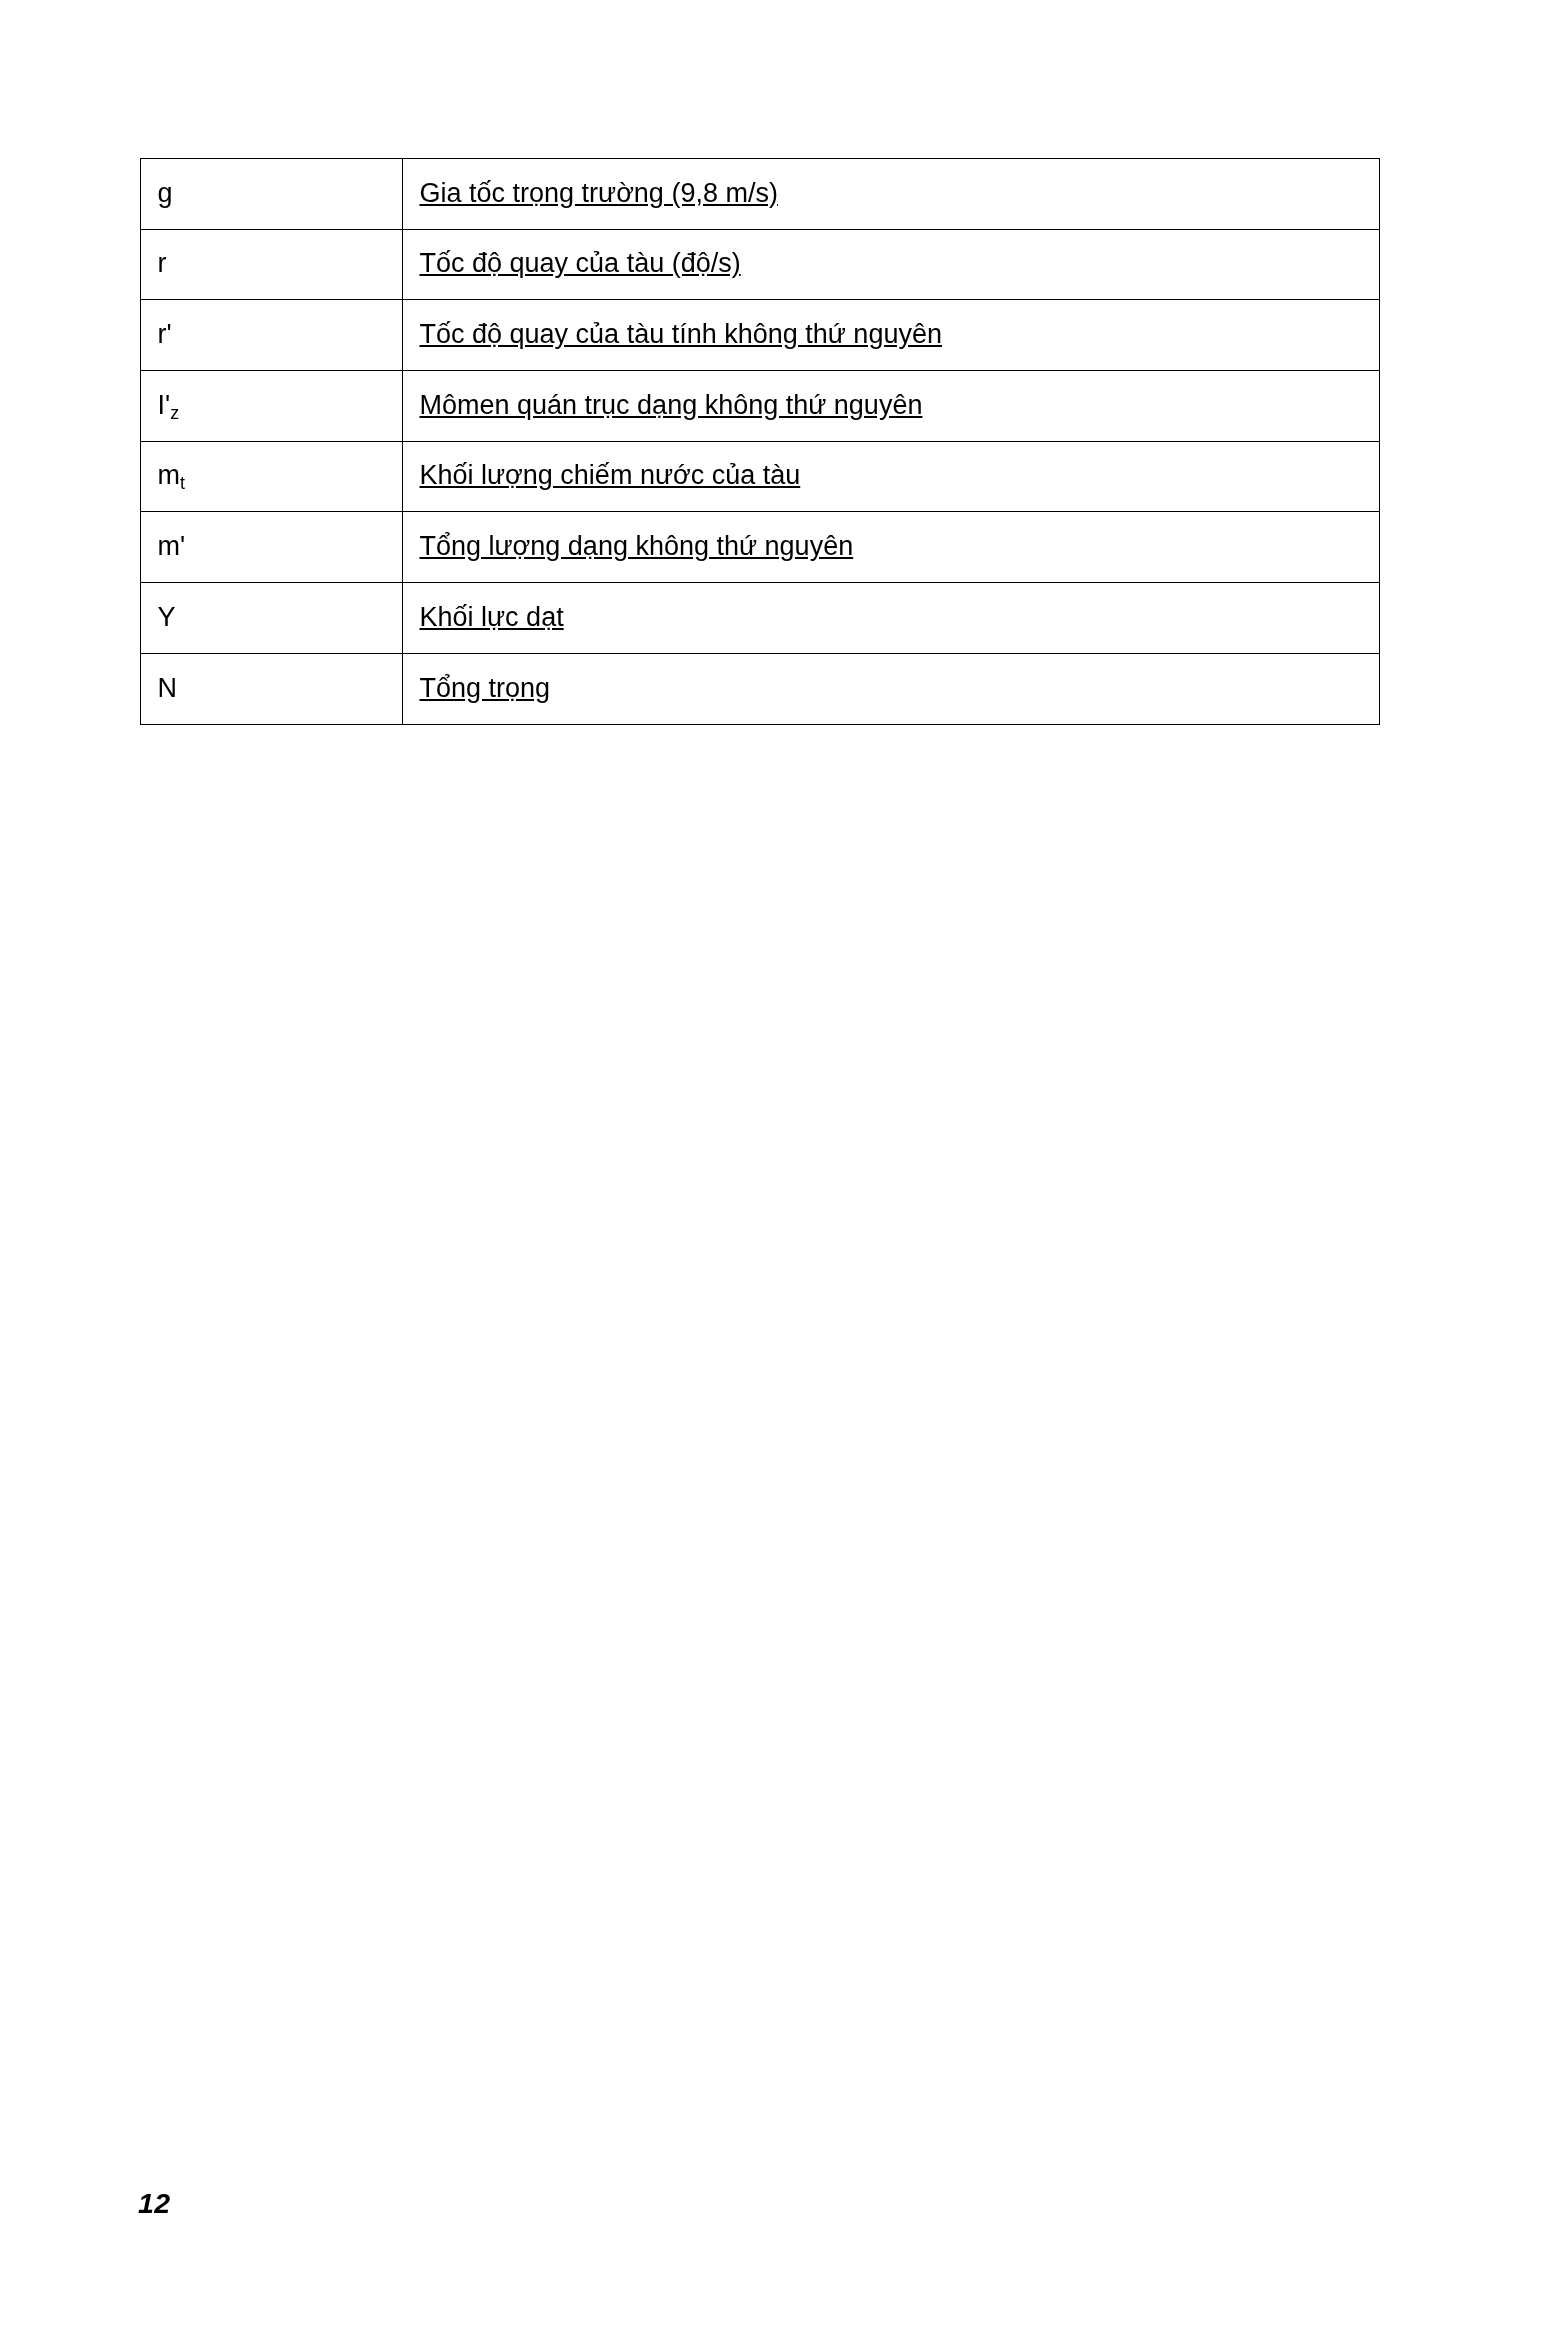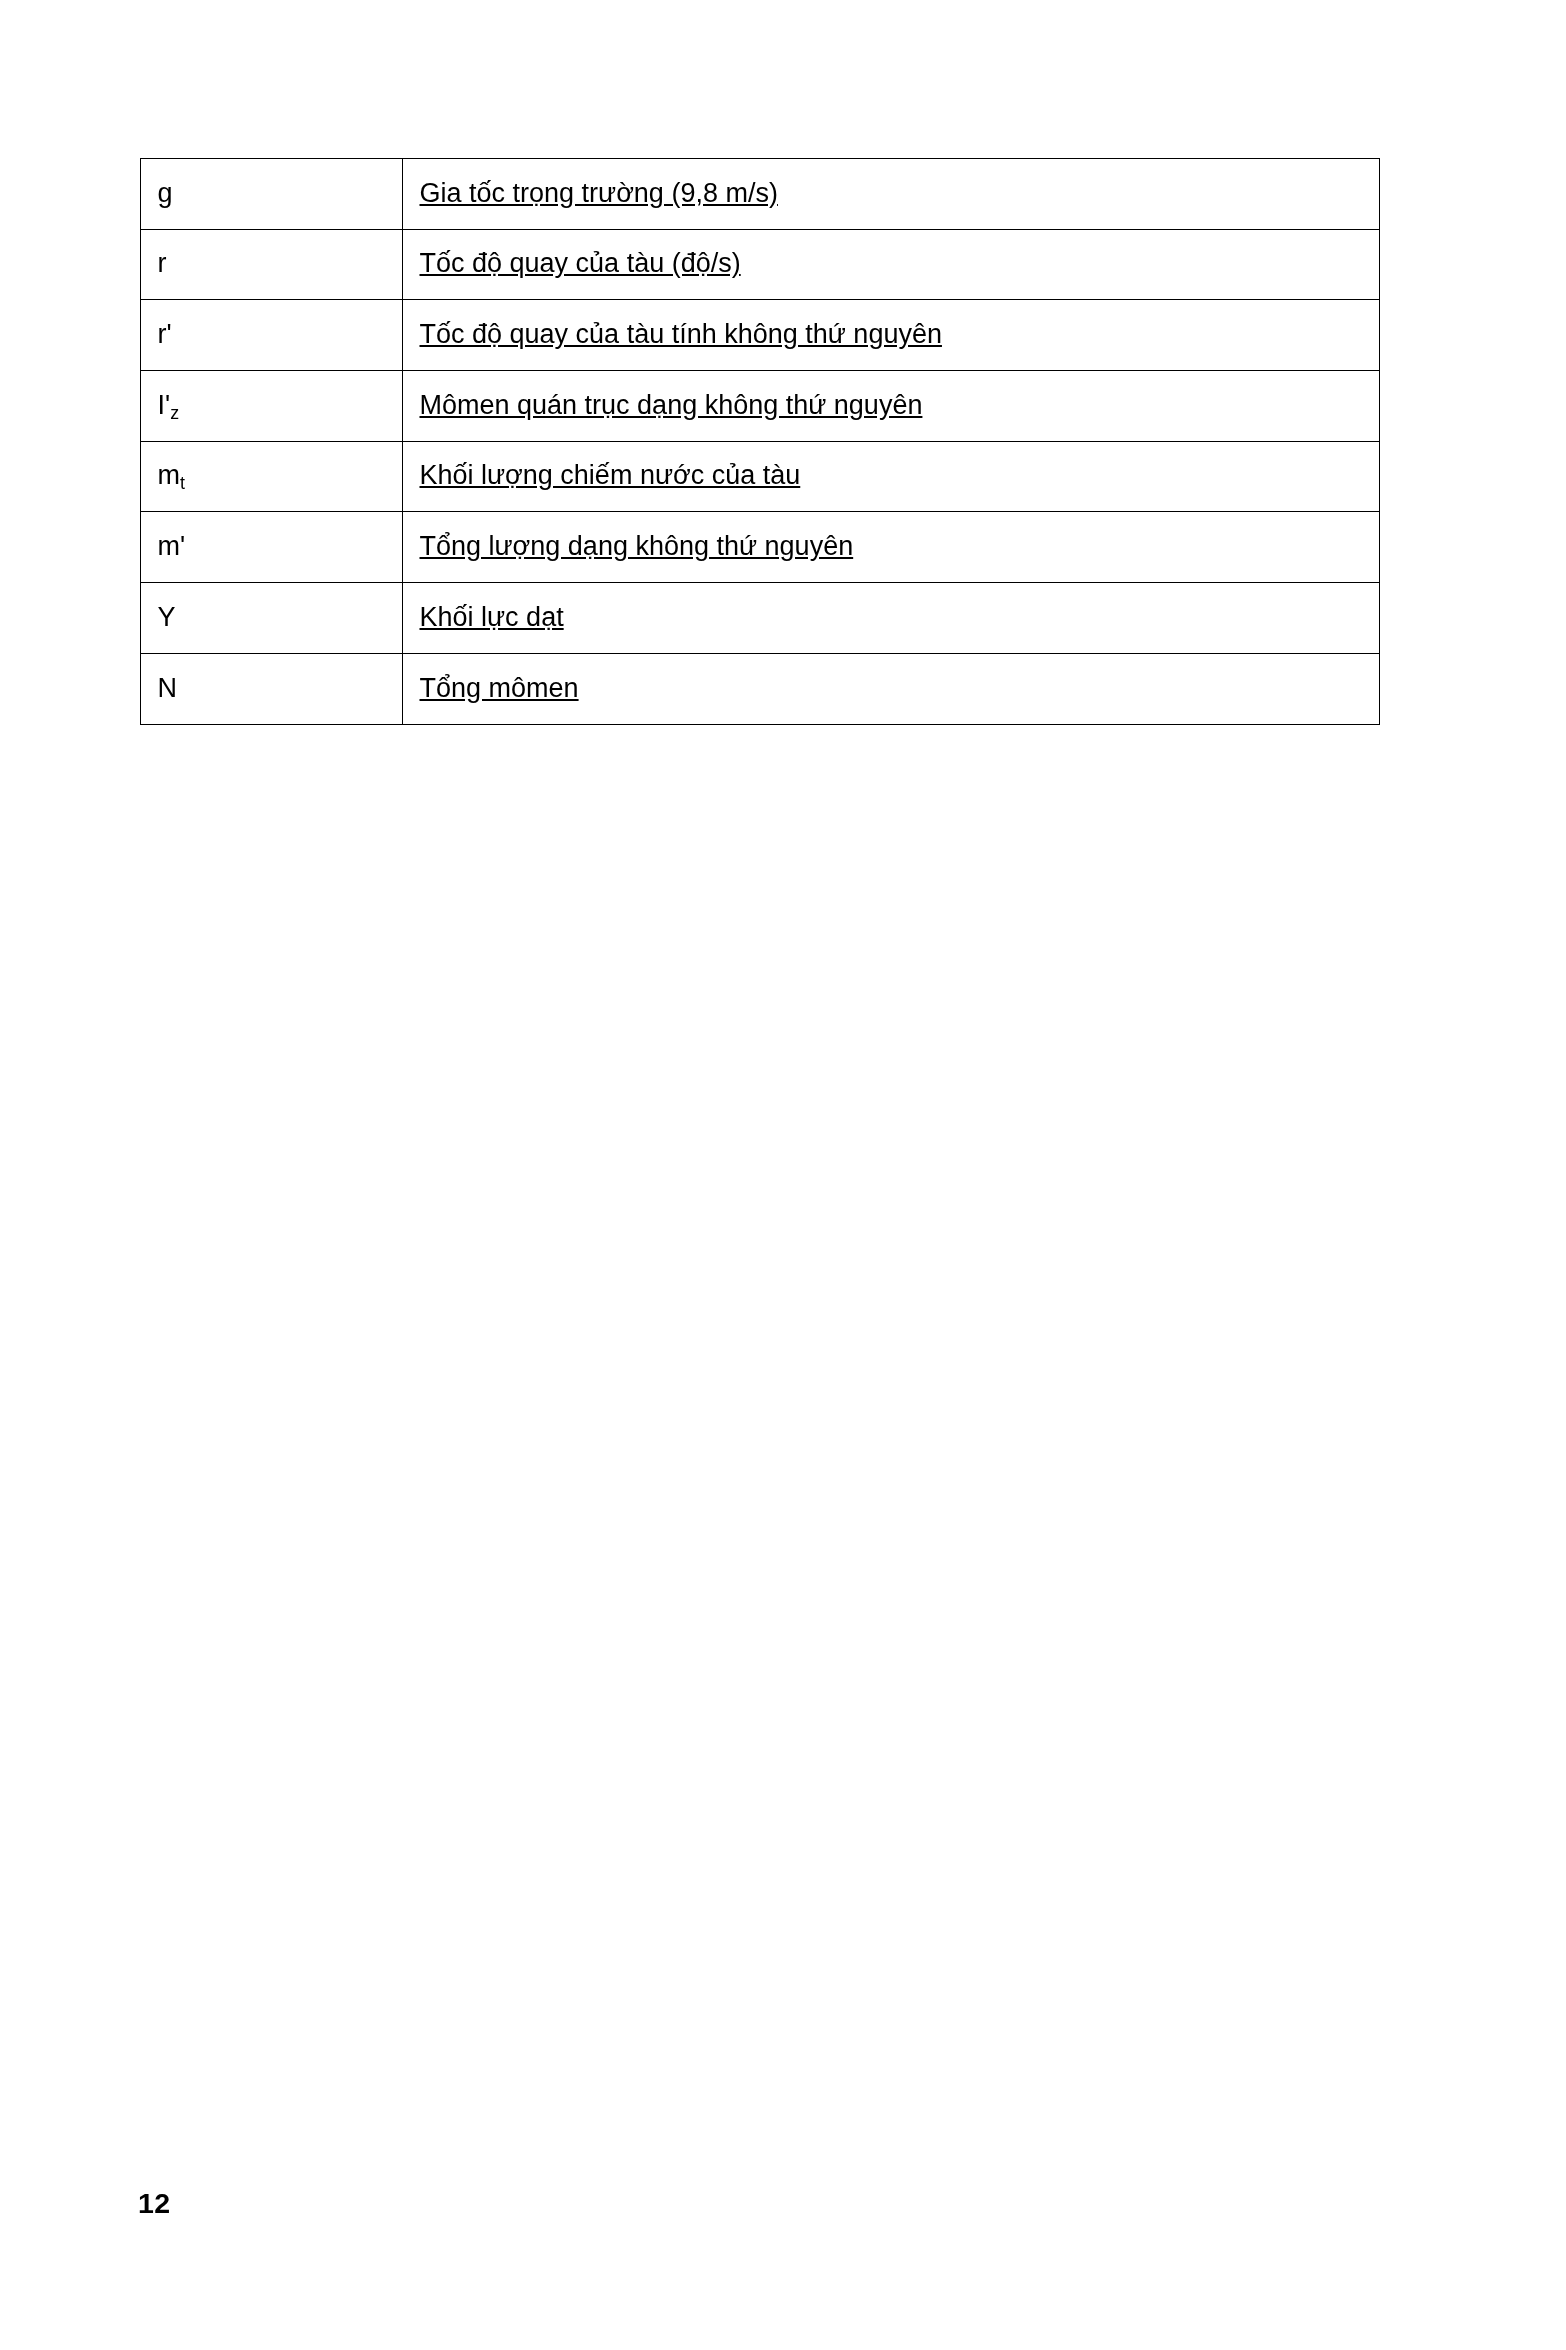--- a/index.html
+++ b/index.html
@@ -53,20 +53,21 @@
     vertical-align: 0.52em;
     line-height: 0;
   }
   .page-number {
     position: absolute;
     left: 138px;
     top: 2187px;
     font-size: 28.5px;
     font-weight: bold;
     letter-spacing: 0.5px;
+    font-style: italic;
   }
 </style>
 </head>
 <body>
 
 <div class="page">
 
   <table class="symbol-table">
     <tbody>
       <tr>
@@ -92,21 +93,21 @@
       <tr>
         <td class="sym"><span>m'</span></td>
         <td class="desc"><span>Tổng lượng dạng không thứ nguyên</span></td>
       </tr>
       <tr>
         <td class="sym"><span>Y</span></td>
         <td class="desc"><span>Khối lực dạt</span></td>
       </tr>
       <tr>
         <td class="sym"><span>N</span></td>
-        <td class="desc"><span>Tổng mômen</span></td>
+        <td class="desc"><span>Tổng trọng</span></td>
       </tr>
     </tbody>
   </table>
 
   <div class="page-number">12</div>
 
 </div>
 
 
 </body></html>

